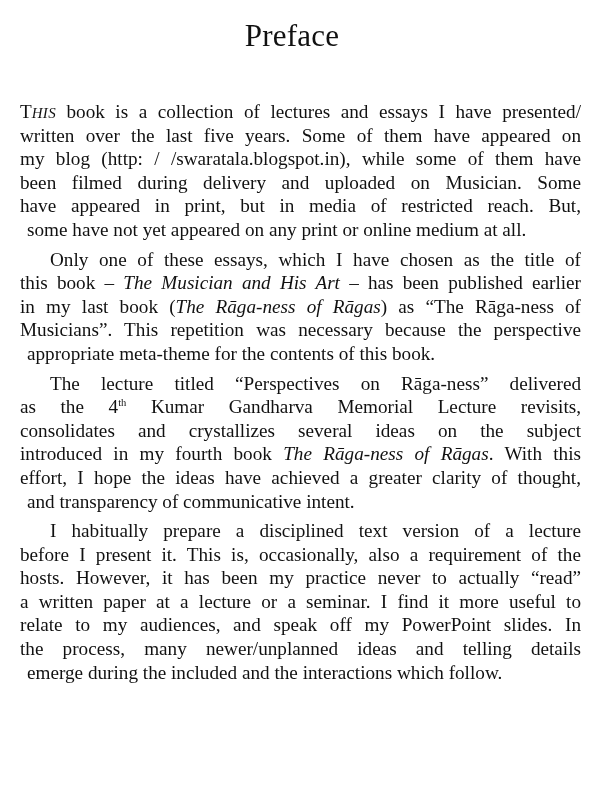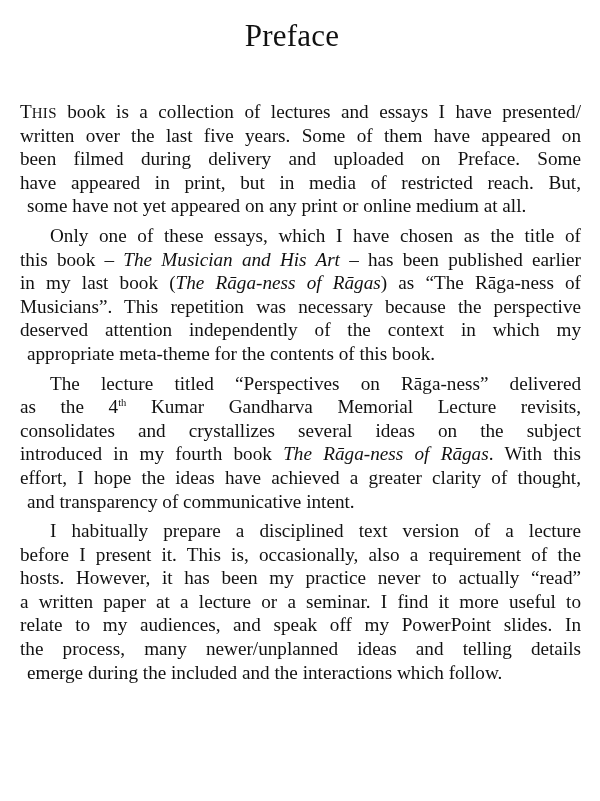--- a/index.html
+++ b/index.html
@@ -66,50 +66,51 @@
       text-align-last: justify;
       white-space: normal;
     }
     .line.last .line-inner {
       text-align-last: left;
       margin-left: 7px;
     }
     .sc {
       font-size: 0.78em;
       letter-spacing: 0.3px;
+      font-style: italic;
     }
     .cap {
       font-size: 1em;
     }
     i { }
     sup {
       font-size: 0.55em;
       vertical-align: 0.7em;
       line-height: 0;
     }
   </style>
 </head>
 <body>
 
 <div class="page">
   <div class="title">Preface</div>
   <div class="body" id="body">
       <div class="para">
         <span class="line"><span class="line-inner"><span class="cap">T</span><span class="sc">HIS</span><span> book is a collection of lectures and essays I have presented/</span></span></span>
         <span class="line"><span class="line-inner"><span>written over the last five years. Some of them have appeared on</span></span></span>
-        <span class="line"><span class="line-inner"><span>been filmed during delivery and uploaded on Preface. Some</span></span></span>
+        <span class="line"><span class="line-inner"><span>my blog (http: / /swaratala.blogspot.in), while some of them have</span></span></span>
+        <span class="line"><span class="line-inner"><span>been filmed during delivery and uploaded on Musician. Some</span></span></span>
         <span class="line"><span class="line-inner"><span>have appeared in print, but in media of restricted reach. But,</span></span></span>
         <span class="line last"><span class="line-inner"><span>some have not yet appeared on any print or online medium at all.</span></span></span>
       </div>
       <div class="para">
         <span class="line indent"><span class="line-inner"><span>Only one of these essays, which I have chosen as the title of</span></span></span>
         <span class="line"><span class="line-inner"><span>this book – </span><i>The Musician and His Art</i><span> – has been published earlier</span></span></span>
         <span class="line"><span class="line-inner"><span>in my last book (</span><i>The Rāga-ness of Rāgas</i><span>)  as “The Rāga-ness of</span></span></span>
         <span class="line"><span class="line-inner"><span>Musicians”. This repetition was necessary because the perspective</span></span></span>
-        <span class="line"><span class="line-inner"><span>deserved attention independently of the context in which my</span></span></span>
         <span class="line last"><span class="line-inner"><span>appropriate meta-theme for the contents of this book.</span></span></span>
       </div>
       <div class="para">
         <span class="line indent"><span class="line-inner"><span>The lecture titled “Perspectives on Rāga-ness” delivered</span></span></span>
         <span class="line"><span class="line-inner"><span>as the 4</span><sup>th</sup><span> Kumar Gandharva Memorial Lecture revisits,</span></span></span>
         <span class="line"><span class="line-inner"><span>consolidates and crystallizes several ideas on the subject</span></span></span>
         <span class="line"><span class="line-inner"><span>introduced in my fourth book </span><i>The Rāga-ness of Rāgas</i><span>. With this</span></span></span>
         <span class="line"><span class="line-inner"><span>effort, I hope the ideas have achieved a greater clarity of thought,</span></span></span>
         <span class="line last"><span class="line-inner"><span>and transparency of communicative intent.</span></span></span>
       </div>

